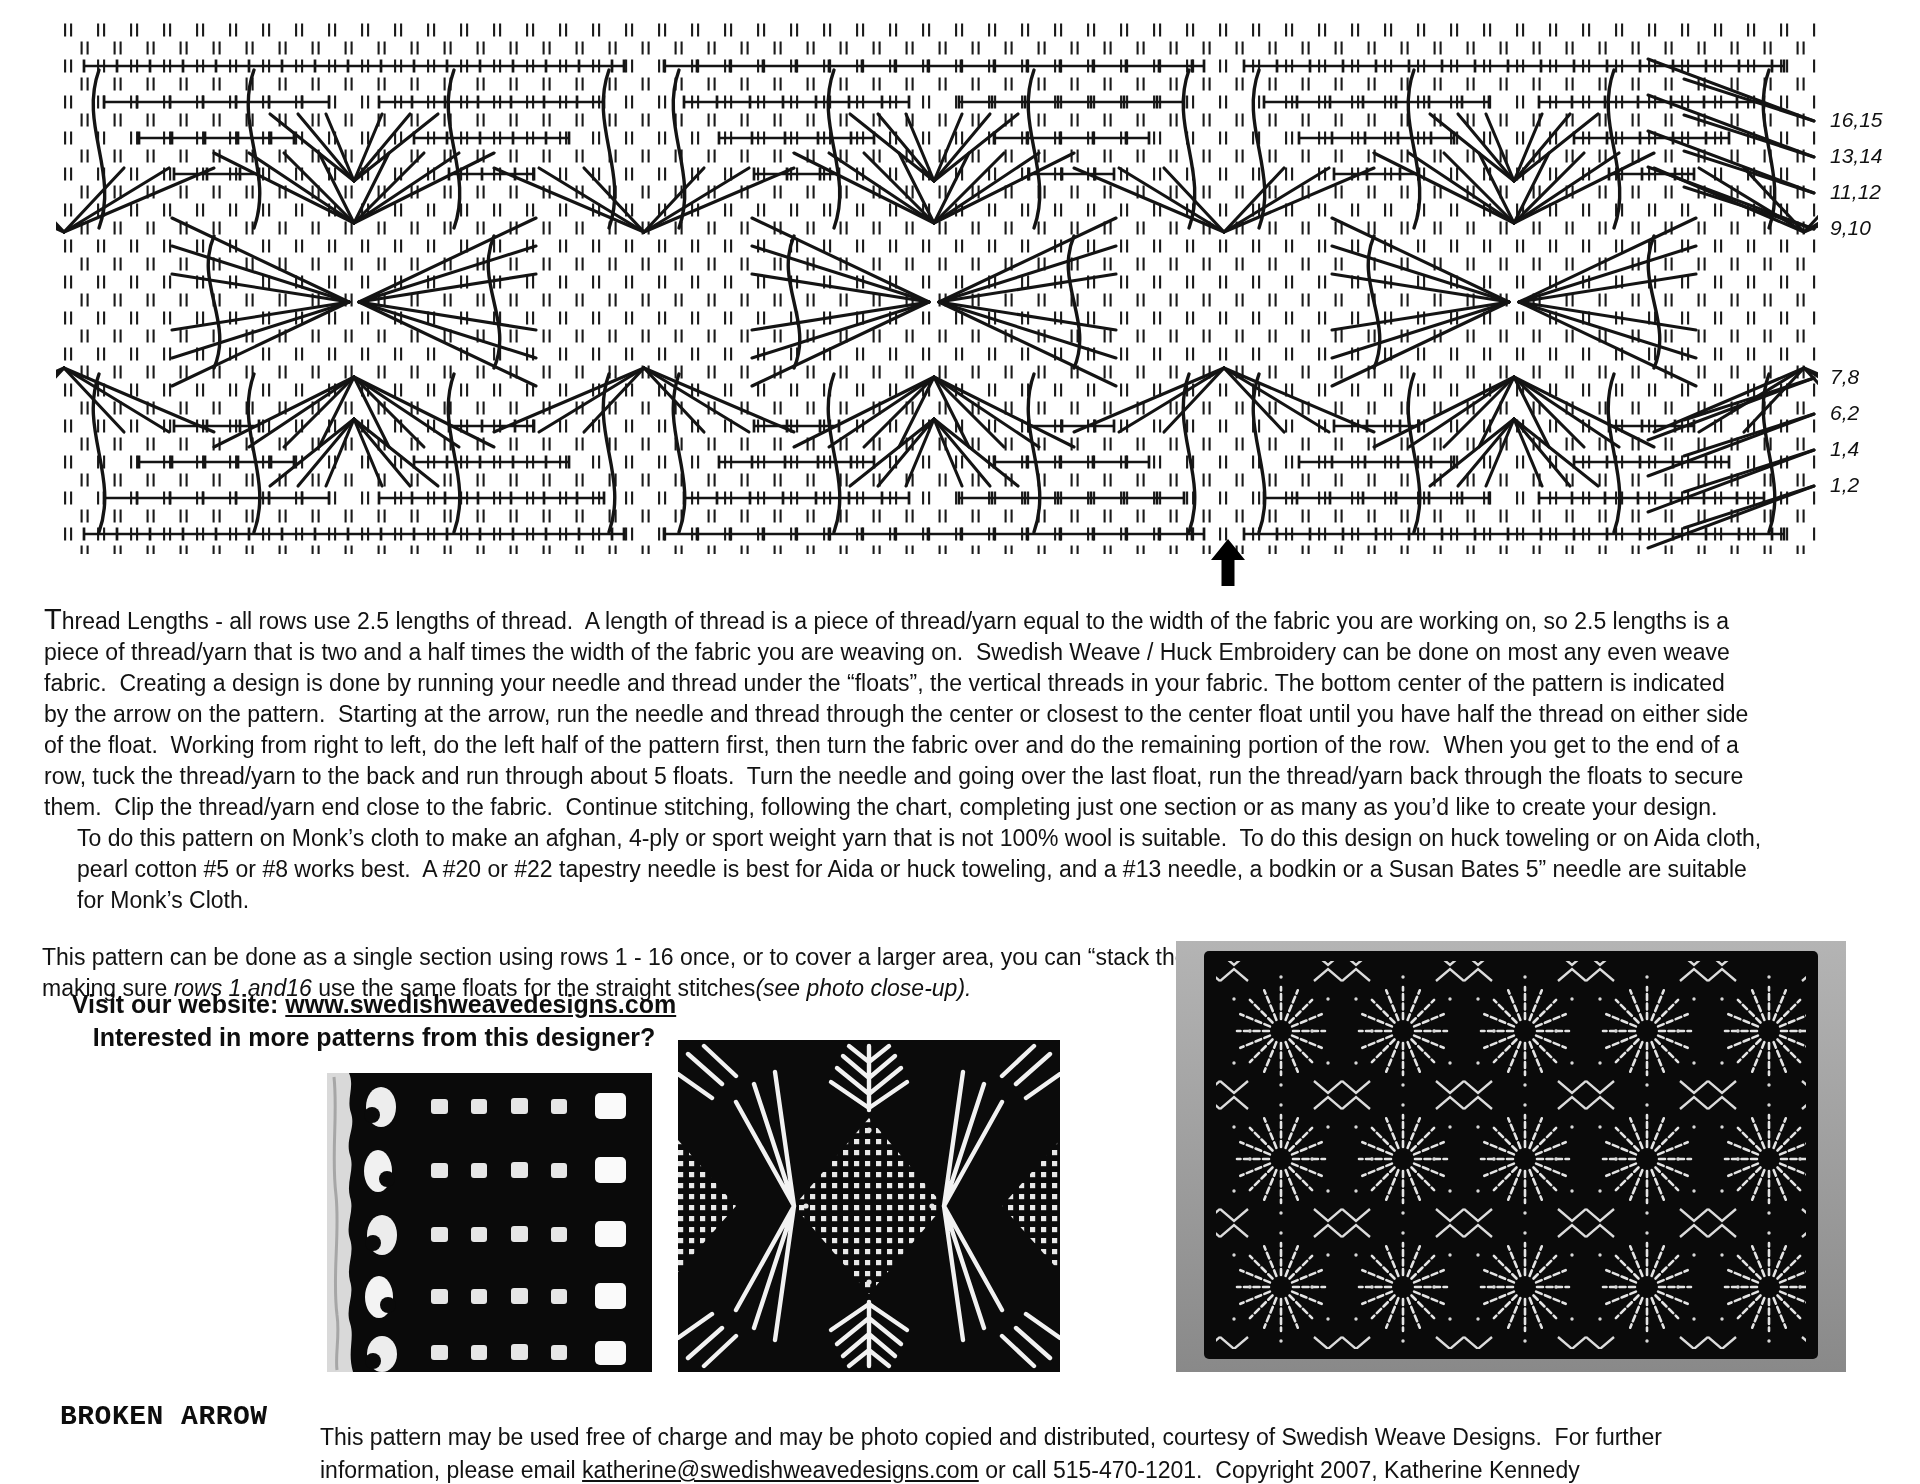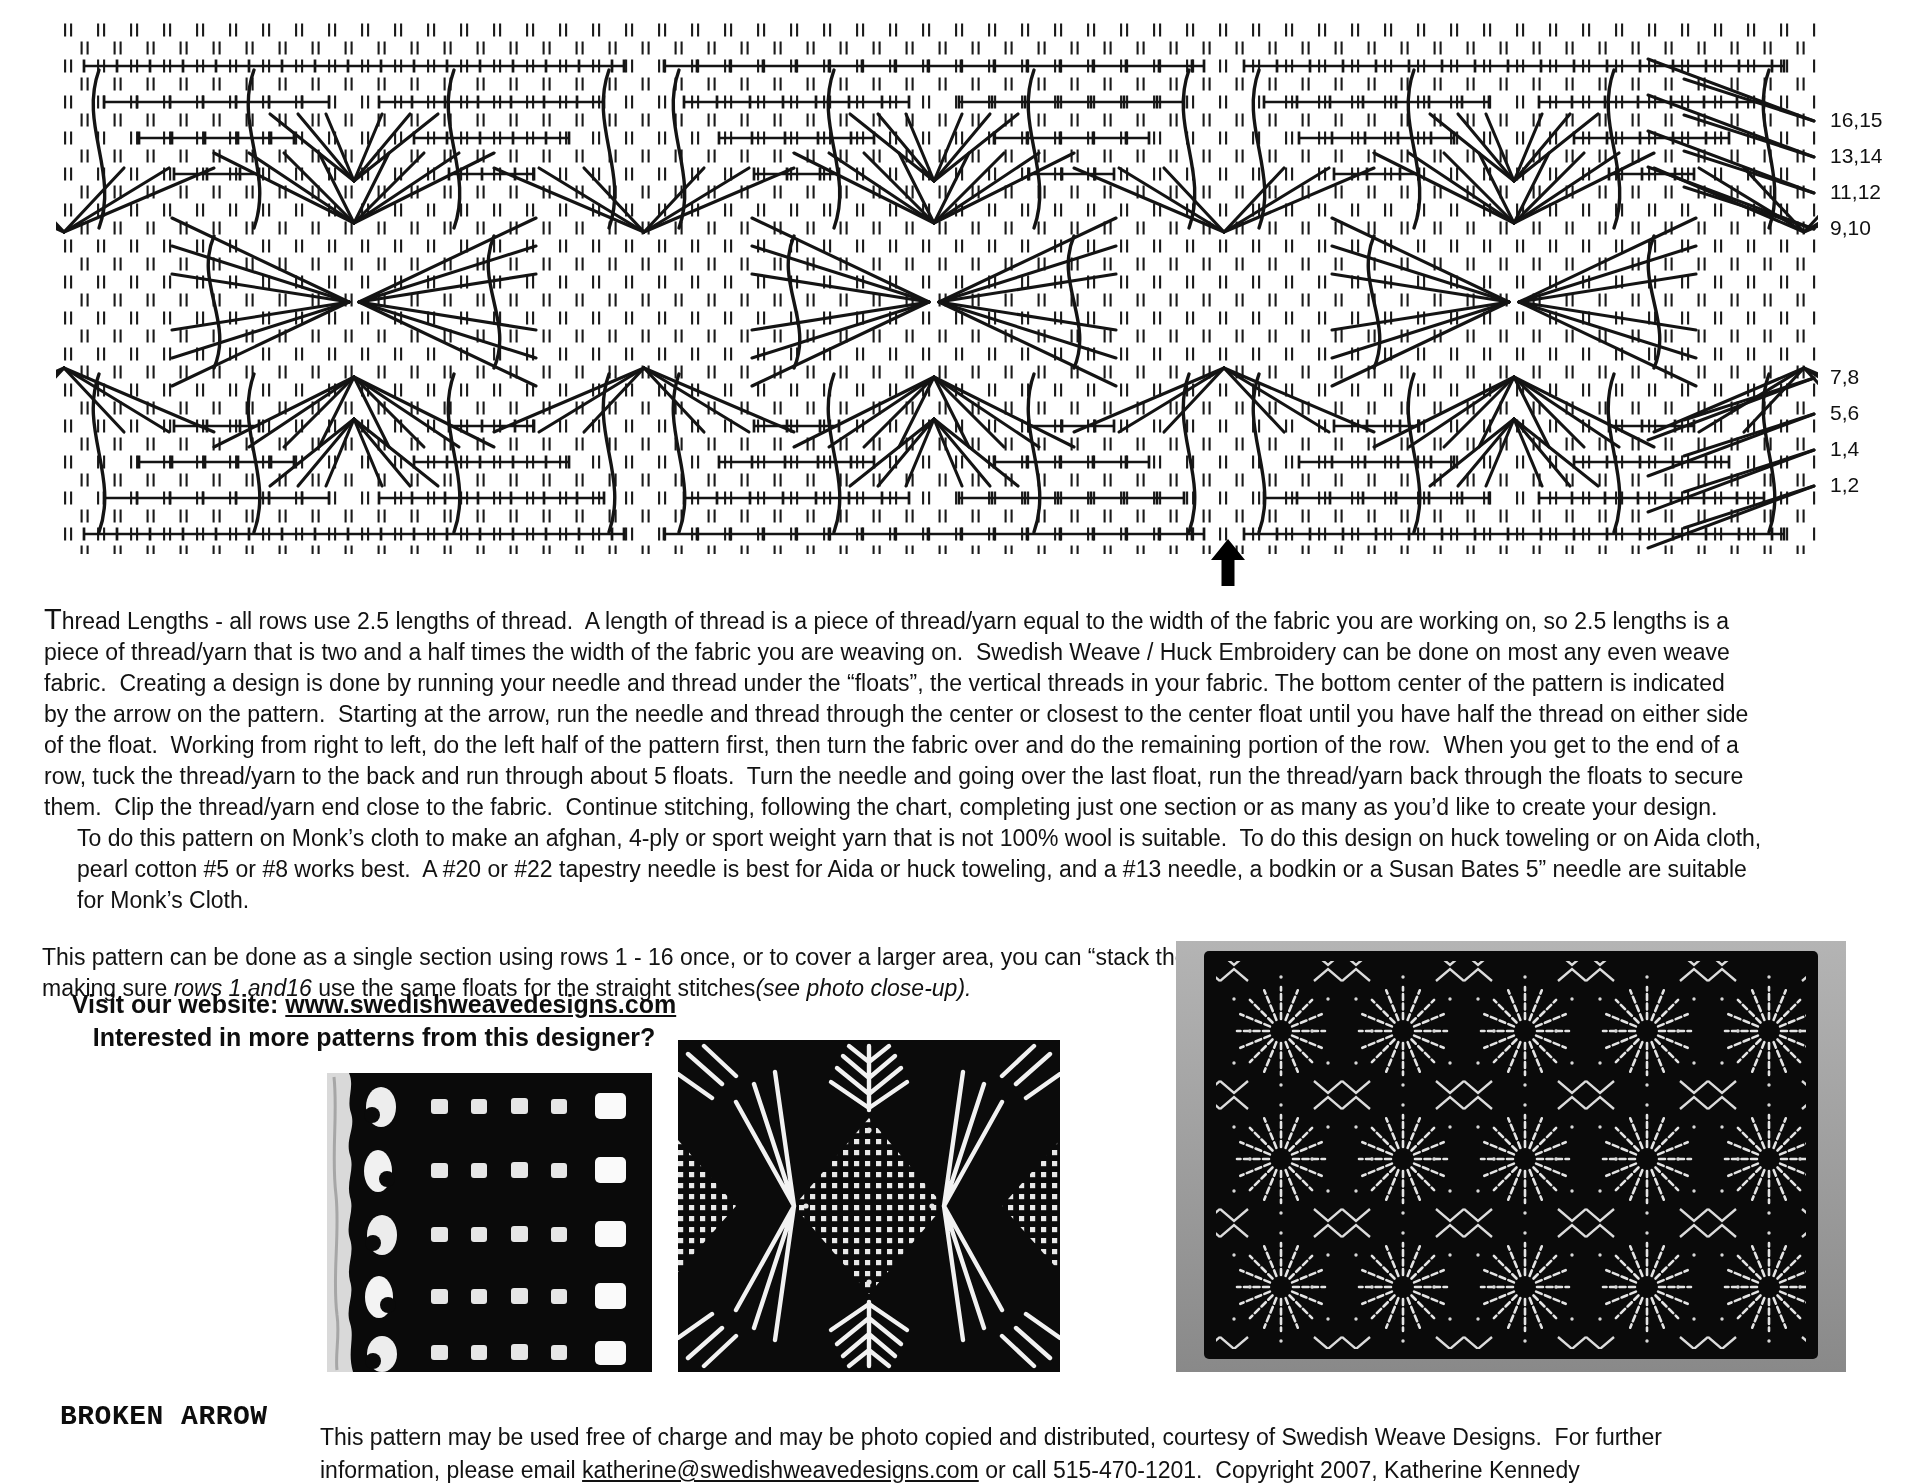--- a/index.html
+++ b/index.html
@@ -1,19 +1,19 @@
 <!DOCTYPE html>
 <html><head>
 <meta charset="utf-8">
 <style>
   html,body{margin:0;padding:0;background:#e9e9e9;}
   .page{position:relative;width:1920px;height:1484px;background:#ffffff;overflow:hidden;
         font-family:"Liberation Sans", sans-serif;color:#141414;}
   #chart{position:absolute;left:0;top:0;}
-  .rl{position:absolute;left:1830px;font-size:21px;color:#111;white-space:nowrap;}
+  .rl{position:absolute;left:1830px;font-size:21px;color:#111;white-space:nowrap;font-style:italic;}
   .up-arrow{position:absolute;left:1211px;top:539px;}
   .para{position:absolute;font-size:23px;line-height:31px;white-space:pre-wrap;color:#121212;}
   #p1{left:44px;top:581px;width:1866px;}
   #p1 .bigcap{font-size:29px;}
   #p2{left:44px;top:800px;width:1866px;margin-left:33px;}
   #p3{left:42px;top:919px;width:1870px;}
   .it{font-style:italic;text-align:right;}
   .promo{position:absolute;left:44px;top:988px;width:660px;text-align:center;
          font-size:25px;line-height:33px;font-weight:bold;color:#0e0e0e;}
   .promo a{color:#0e0e0e;text-decoration:underline;cursor:pointer;}
@@ -301,21 +301,21 @@
         <path d="M1684 528L1814 486" stroke="#141414" stroke-width="3" fill="none" stroke-linecap="round"></path>
       </g>
   </svg>
 
   <div>
     <span class="rl" style="top:108px">16,15</span>
     <span class="rl" style="top:144px">13,14</span>
     <span class="rl" style="top:180px">11,12</span>
     <span class="rl" style="top:216px">9,10</span>
     <span class="rl" style="top:365px">7,8</span>
-    <span class="rl" style="top:401px">5,6</span>
+    <span class="rl" style="top:401px">6,2</span>
     <span class="rl" style="top:437px">1,4</span>
     <span class="rl" style="top:473px">1,2</span>
   </div>
 
   <svg class="up-arrow" width="34" height="47" viewBox="0 0 34 47">
     <polygon points="17,0 34,21 23.5,21 23.5,47 10.5,47 10.5,21 0,21" fill="#000"></polygon>
   </svg>
 
   <p id="p1" class="para"><span class="bigcap">T</span><span>hread Lengths - all rows use 2.5 lengths of thread.  A length of thread is a piece of thread/yarn equal to the width of the fabric you are working on, so 2.5 lengths is a
 piece of thread/yarn that is two and a half times the width of the fabric you are weaving on.  Swedish Weave / Huck Embroidery can be done on most any even weave

